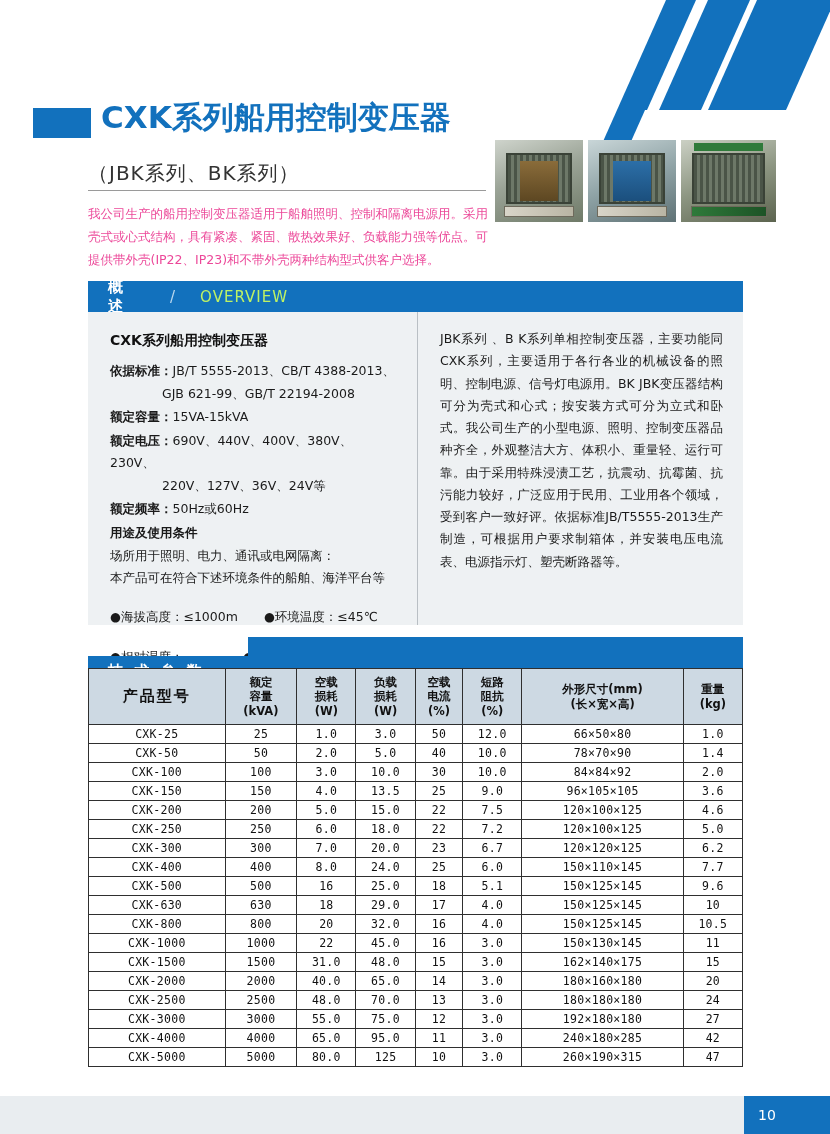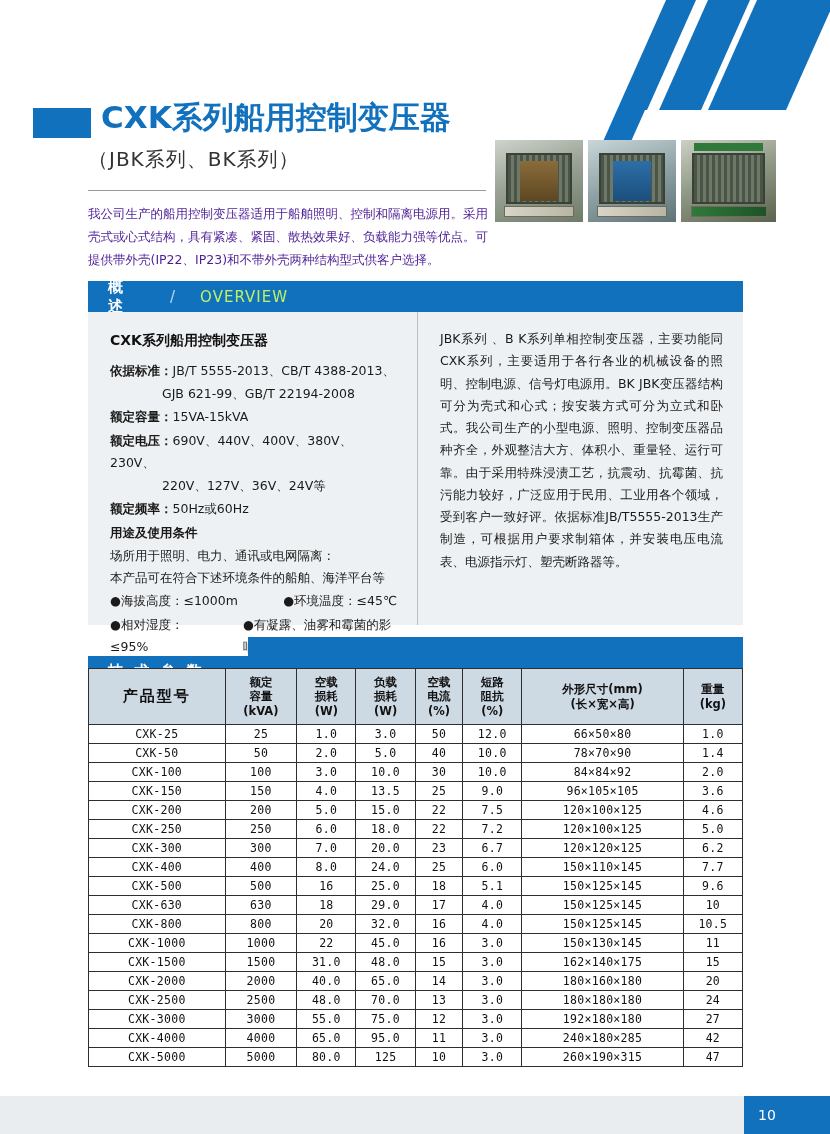--- a/index.html
+++ b/index.html
@@ -51,21 +51,21 @@
     font-size: 31px;
     font-weight: bold;
     color: #1271bd;
     letter-spacing: 0px;
     line-height: 1.1;
     margin: 0;
     font-family: "DejaVu Sans", sans-serif;
   }
   .sub-title {
     position: absolute;
-    top: 146px;
+    top: 160px;
     left: 88px;
     font-size: 20px;
     color: #333;
     letter-spacing: 1px;
     font-family: "DejaVu Sans", sans-serif;
   }
   .title-underline {
     position: absolute;
     top: 190px;
     left: 88px;
@@ -73,21 +73,21 @@
     height: 1px;
     background: #9a9a9a;
   }
   .intro-text {
     position: absolute;
     top: 202px;
     left: 88px;
     width: 400px;
     font-size: 12.5px;
     line-height: 1.85;
-    color: #4c1d95;
+    color: #ec4899;
     font-family: "DejaVu Sans", sans-serif;
   }
 
   
   .photos {
     position: absolute;
     top: 140px;
     left: 495px;
     display: flex;
     gap: 5px;
@@ -192,21 +192,21 @@
   .ov-right { width: 325px; }
   .ov-title {
     font-size: 14px;
     font-weight: bold;
     color: #111;
     margin-bottom: 7px;
   }
   .ov-kv { margin-bottom: 1px; }
   .ov-kv b { font-weight: bold; }
   .ov-indent { padding-left: 52px; }
-  .ov-bullets div { margin-top: 1px; justify-content: space-between; }
+  .ov-bullets div { margin-top: 17px; }
   .ov-para { text-align: justify; }
   .inline-two { display: flex; gap: 26px; }
 
   
   .table-wrap {
     position: absolute;
     top: 668px;
     left: 88px;
     width: 655px;
   }

